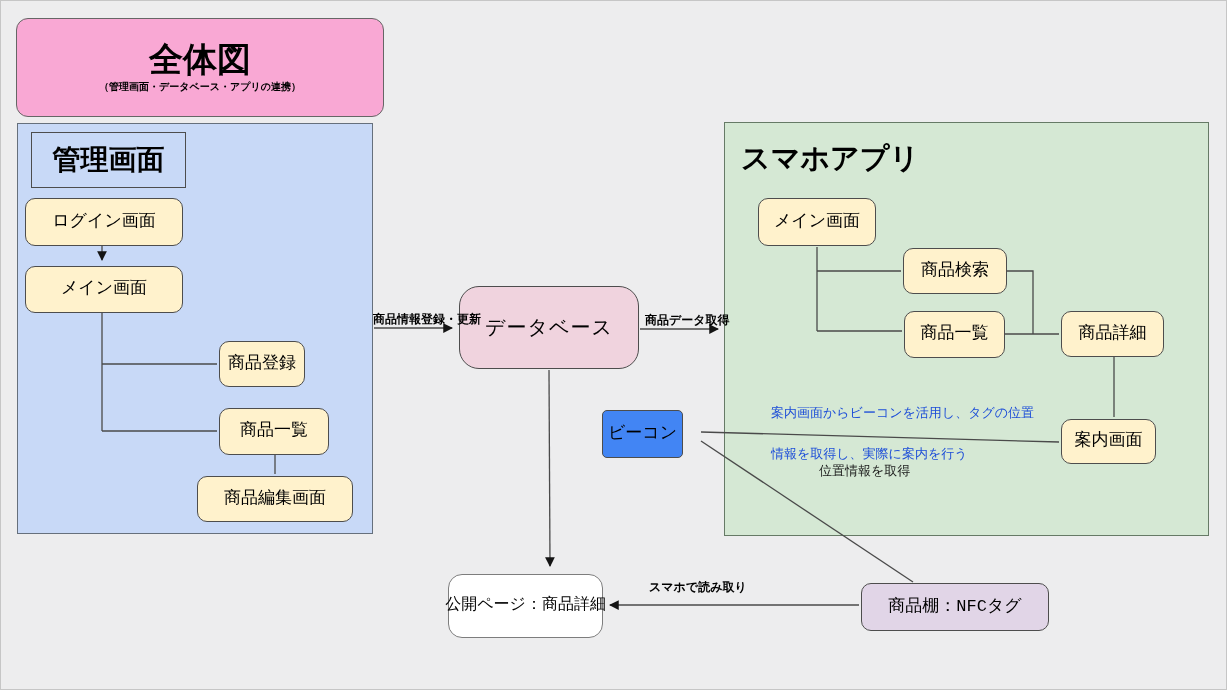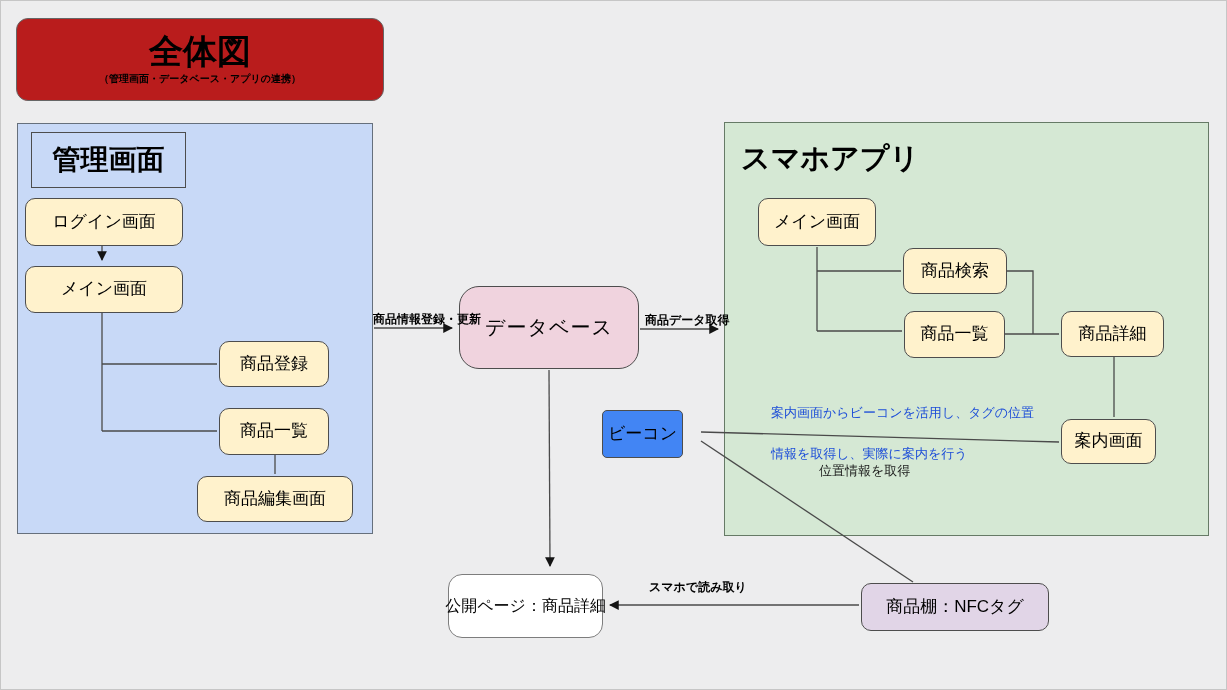--- a/index.html
+++ b/index.html
@@ -7,29 +7,29 @@
   .canvas{
     position:relative;width:1227px;height:690px;
     background:#ededee;border:1px solid #c6c6c6;
     font-family:"Liberation Sans","DejaVu Sans",sans-serif;
     color:#000;overflow:hidden;
   }
   svg.connectors{position:absolute;left:0;top:0;pointer-events:none;}
   .node{
     position:absolute;display:flex;align-items:center;justify-content:center;
     border:1.4px solid #4d4d4d;border-radius:10px;
-    font-size:17px;line-height:1.2;text-align:left;white-space:nowrap;
+    font-size:17px;line-height:1.2;text-align:left;white-space:nowrap;font-family:Liberation Mono, monospace;
   }
   .yellow{background:#fff2cc;}
   .panel{position:absolute;border:1.2px solid #66707c;}
   .panel.blue{background:#c8d9f7;}
   .panel.green{background:#d5e8d4;border-color:#667a66;}
   .overview{
-    position:absolute;left:15px;top:17px;width:368px;height:83px;
-    background:#b91c1c;border:1.4px solid #666;border-radius:12px;
+    position:absolute;left:15px;top:17px;width:368px;height:99px;
+    background:#f9a8d4;border:1.4px solid #666;border-radius:12px;
     display:flex;flex-direction:column;align-items:center;justify-content:center;
   }
   .ov-title{font-size:34px;font-weight:bold;line-height:1.1;}
   .ov-sub{font-size:10px;font-weight:bold;margin-top:2px;}
   .admin-header{
     position:absolute;left:30px;top:131px;width:155px;height:56px;
     border:1.2px solid #4d4d4d;display:flex;align-items:center;justify-content:center;
     font-size:28px;font-weight:bold;
   }
   .app-title{
@@ -109,21 +109,21 @@
   </svg>
 
   <div class="overview">
     <div class="ov-title">全体図</div>
     <div class="ov-sub">（管理画面・データベース・アプリの連携）</div>
   </div>
 
   <div class="admin-header">管理画面</div>
   <div class="node yellow" style="left:24px;top:197px;width:158px;height:48px;">ログイン画面</div>
   <div class="node yellow" style="left:24px;top:265px;width:158px;height:47px;">メイン画面</div>
-  <div class="node yellow" style="left:218px;top:340px;width:110px;height:46px;">商品登録</div>
+  <div class="node yellow" style="left:218px;top:340px;width:86px;height:46px;">商品登録</div>
   <div class="node yellow" style="left:218px;top:407px;width:110px;height:47px;">商品一覧</div>
   <div class="node yellow" style="left:196px;top:475px;width:156px;height:46px;">商品編集画面</div>
 
   <div class="database">データベース</div>
 
   <div class="app-title">スマホアプリ</div>
   <div class="node yellow" style="left:757px;top:197px;width:118px;height:48px;">メイン画面</div>
   <div class="node yellow" style="left:902px;top:247px;width:104px;height:46px;">商品検索</div>
   <div class="node yellow" style="left:903px;top:310px;width:101px;height:47px;">商品一覧</div>
   <div class="node yellow" style="left:1060px;top:310px;width:103px;height:46px;">商品詳細</div>

